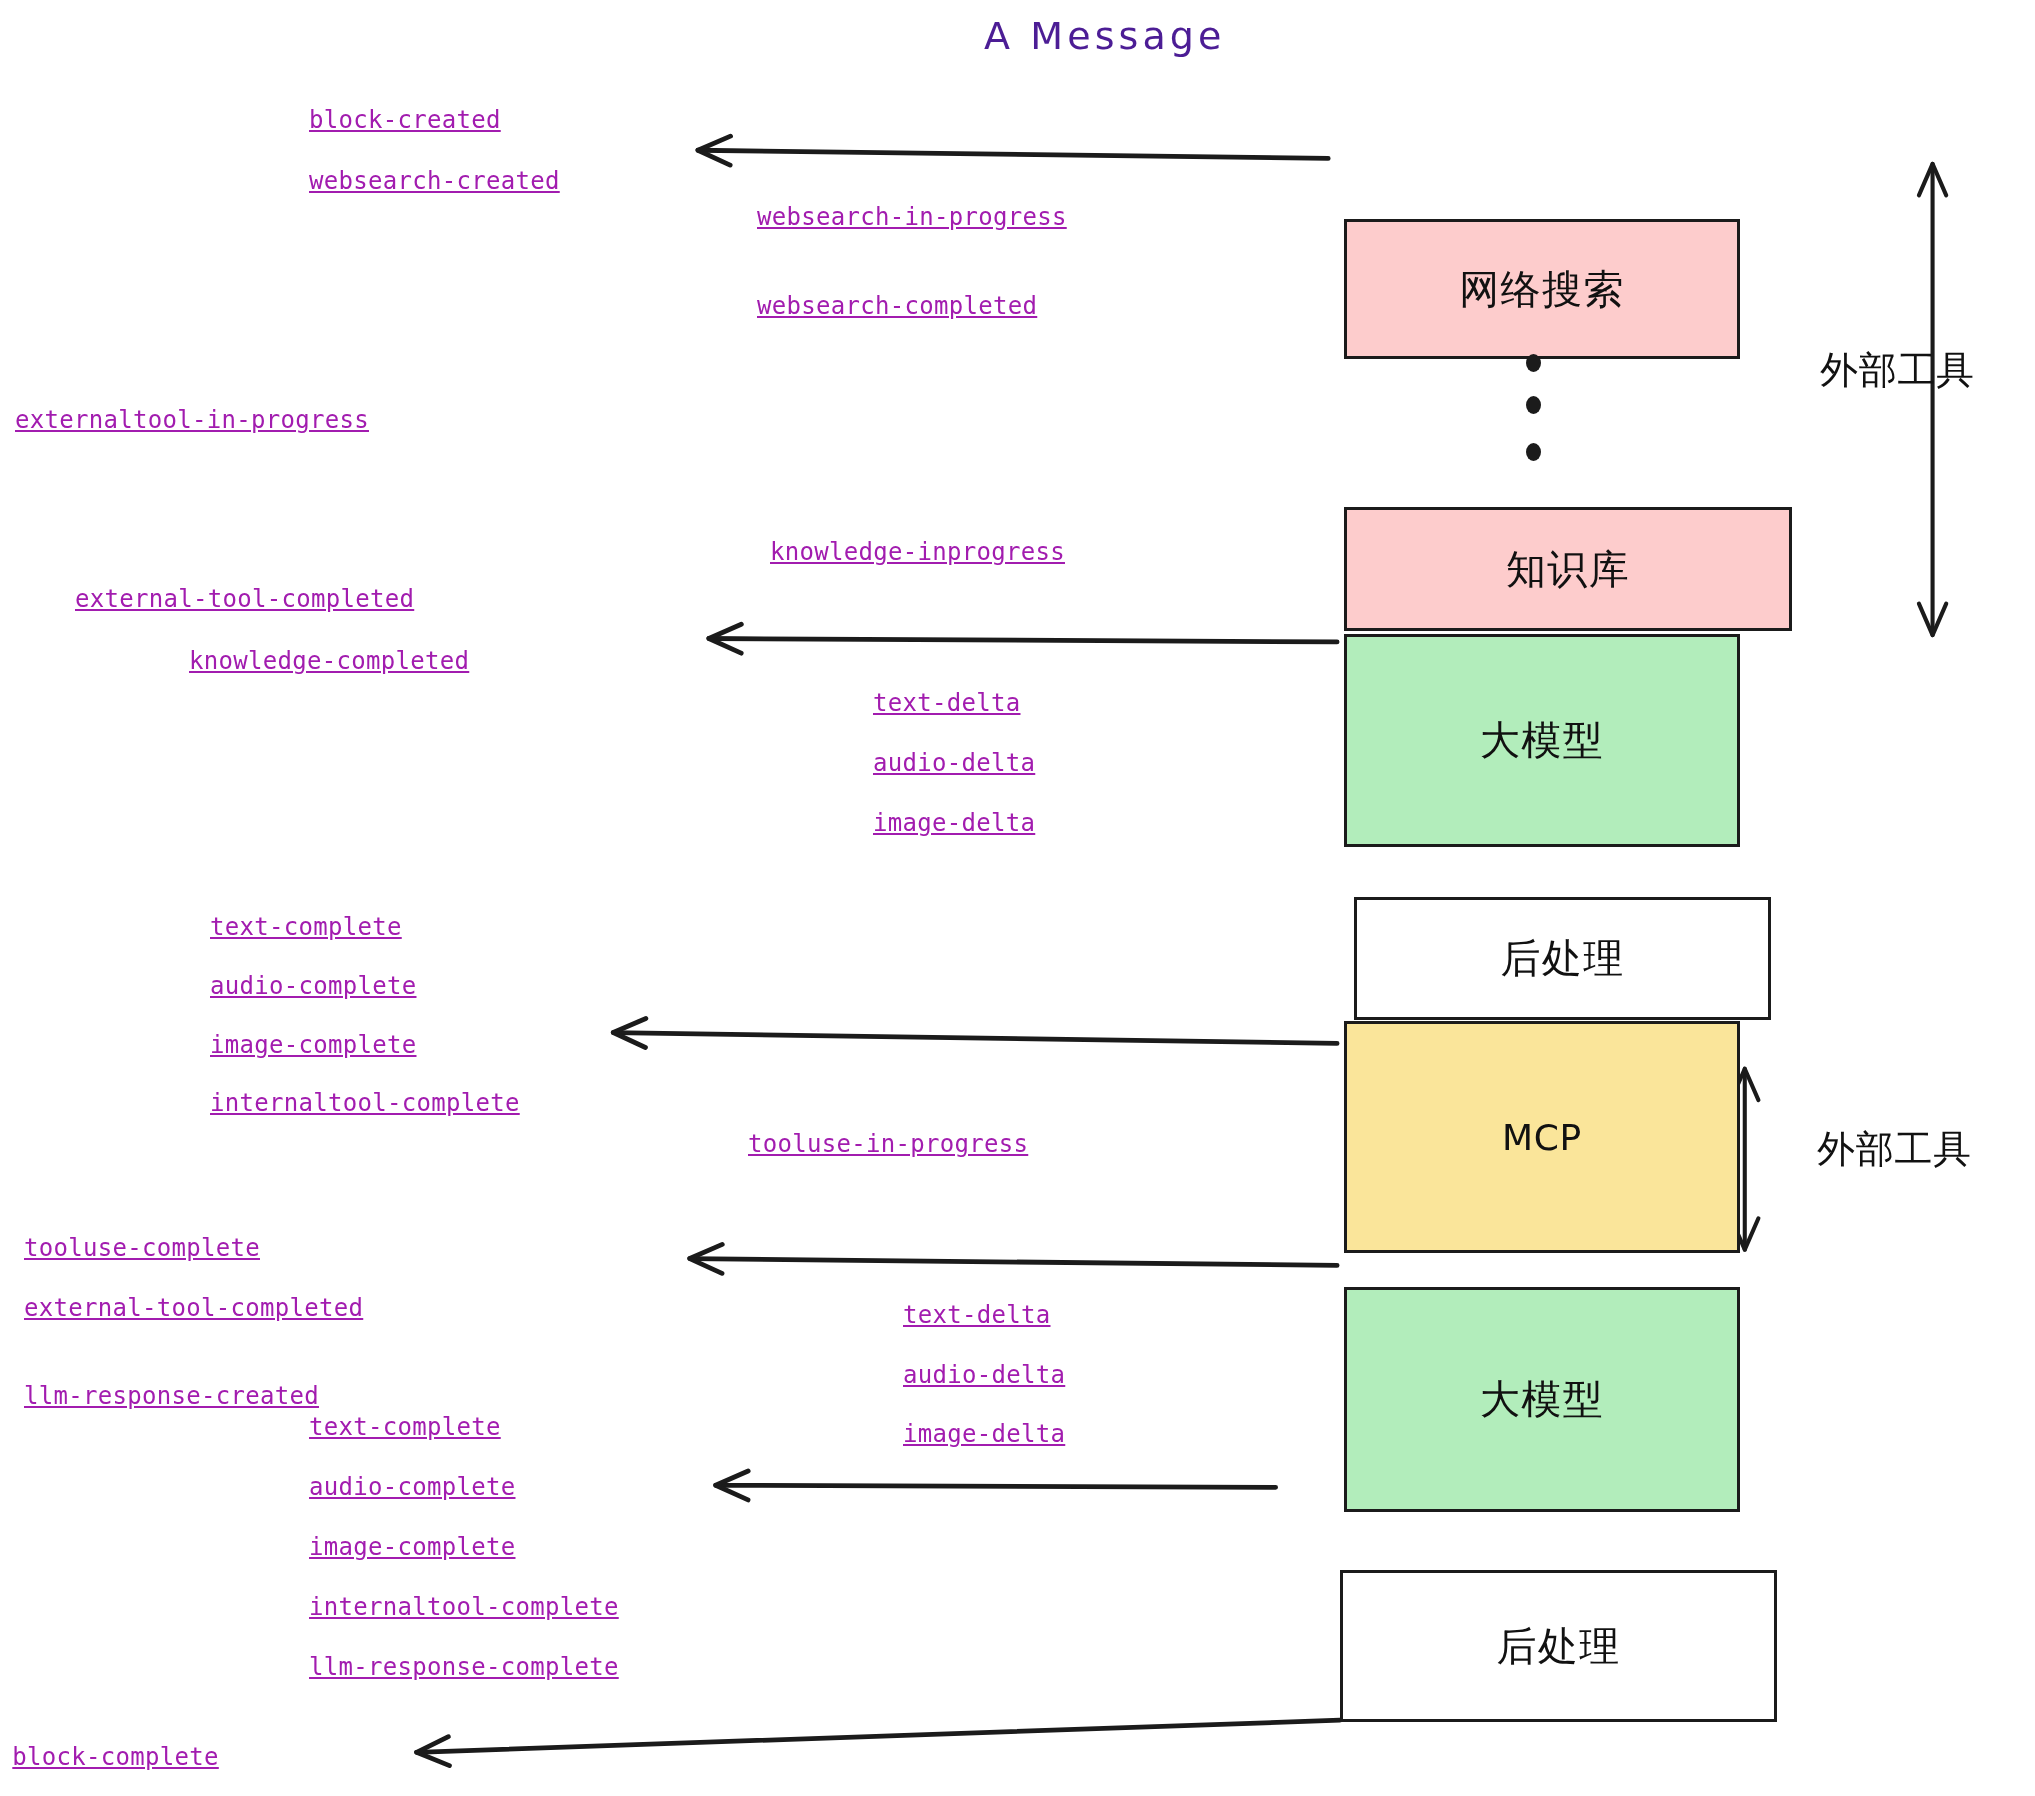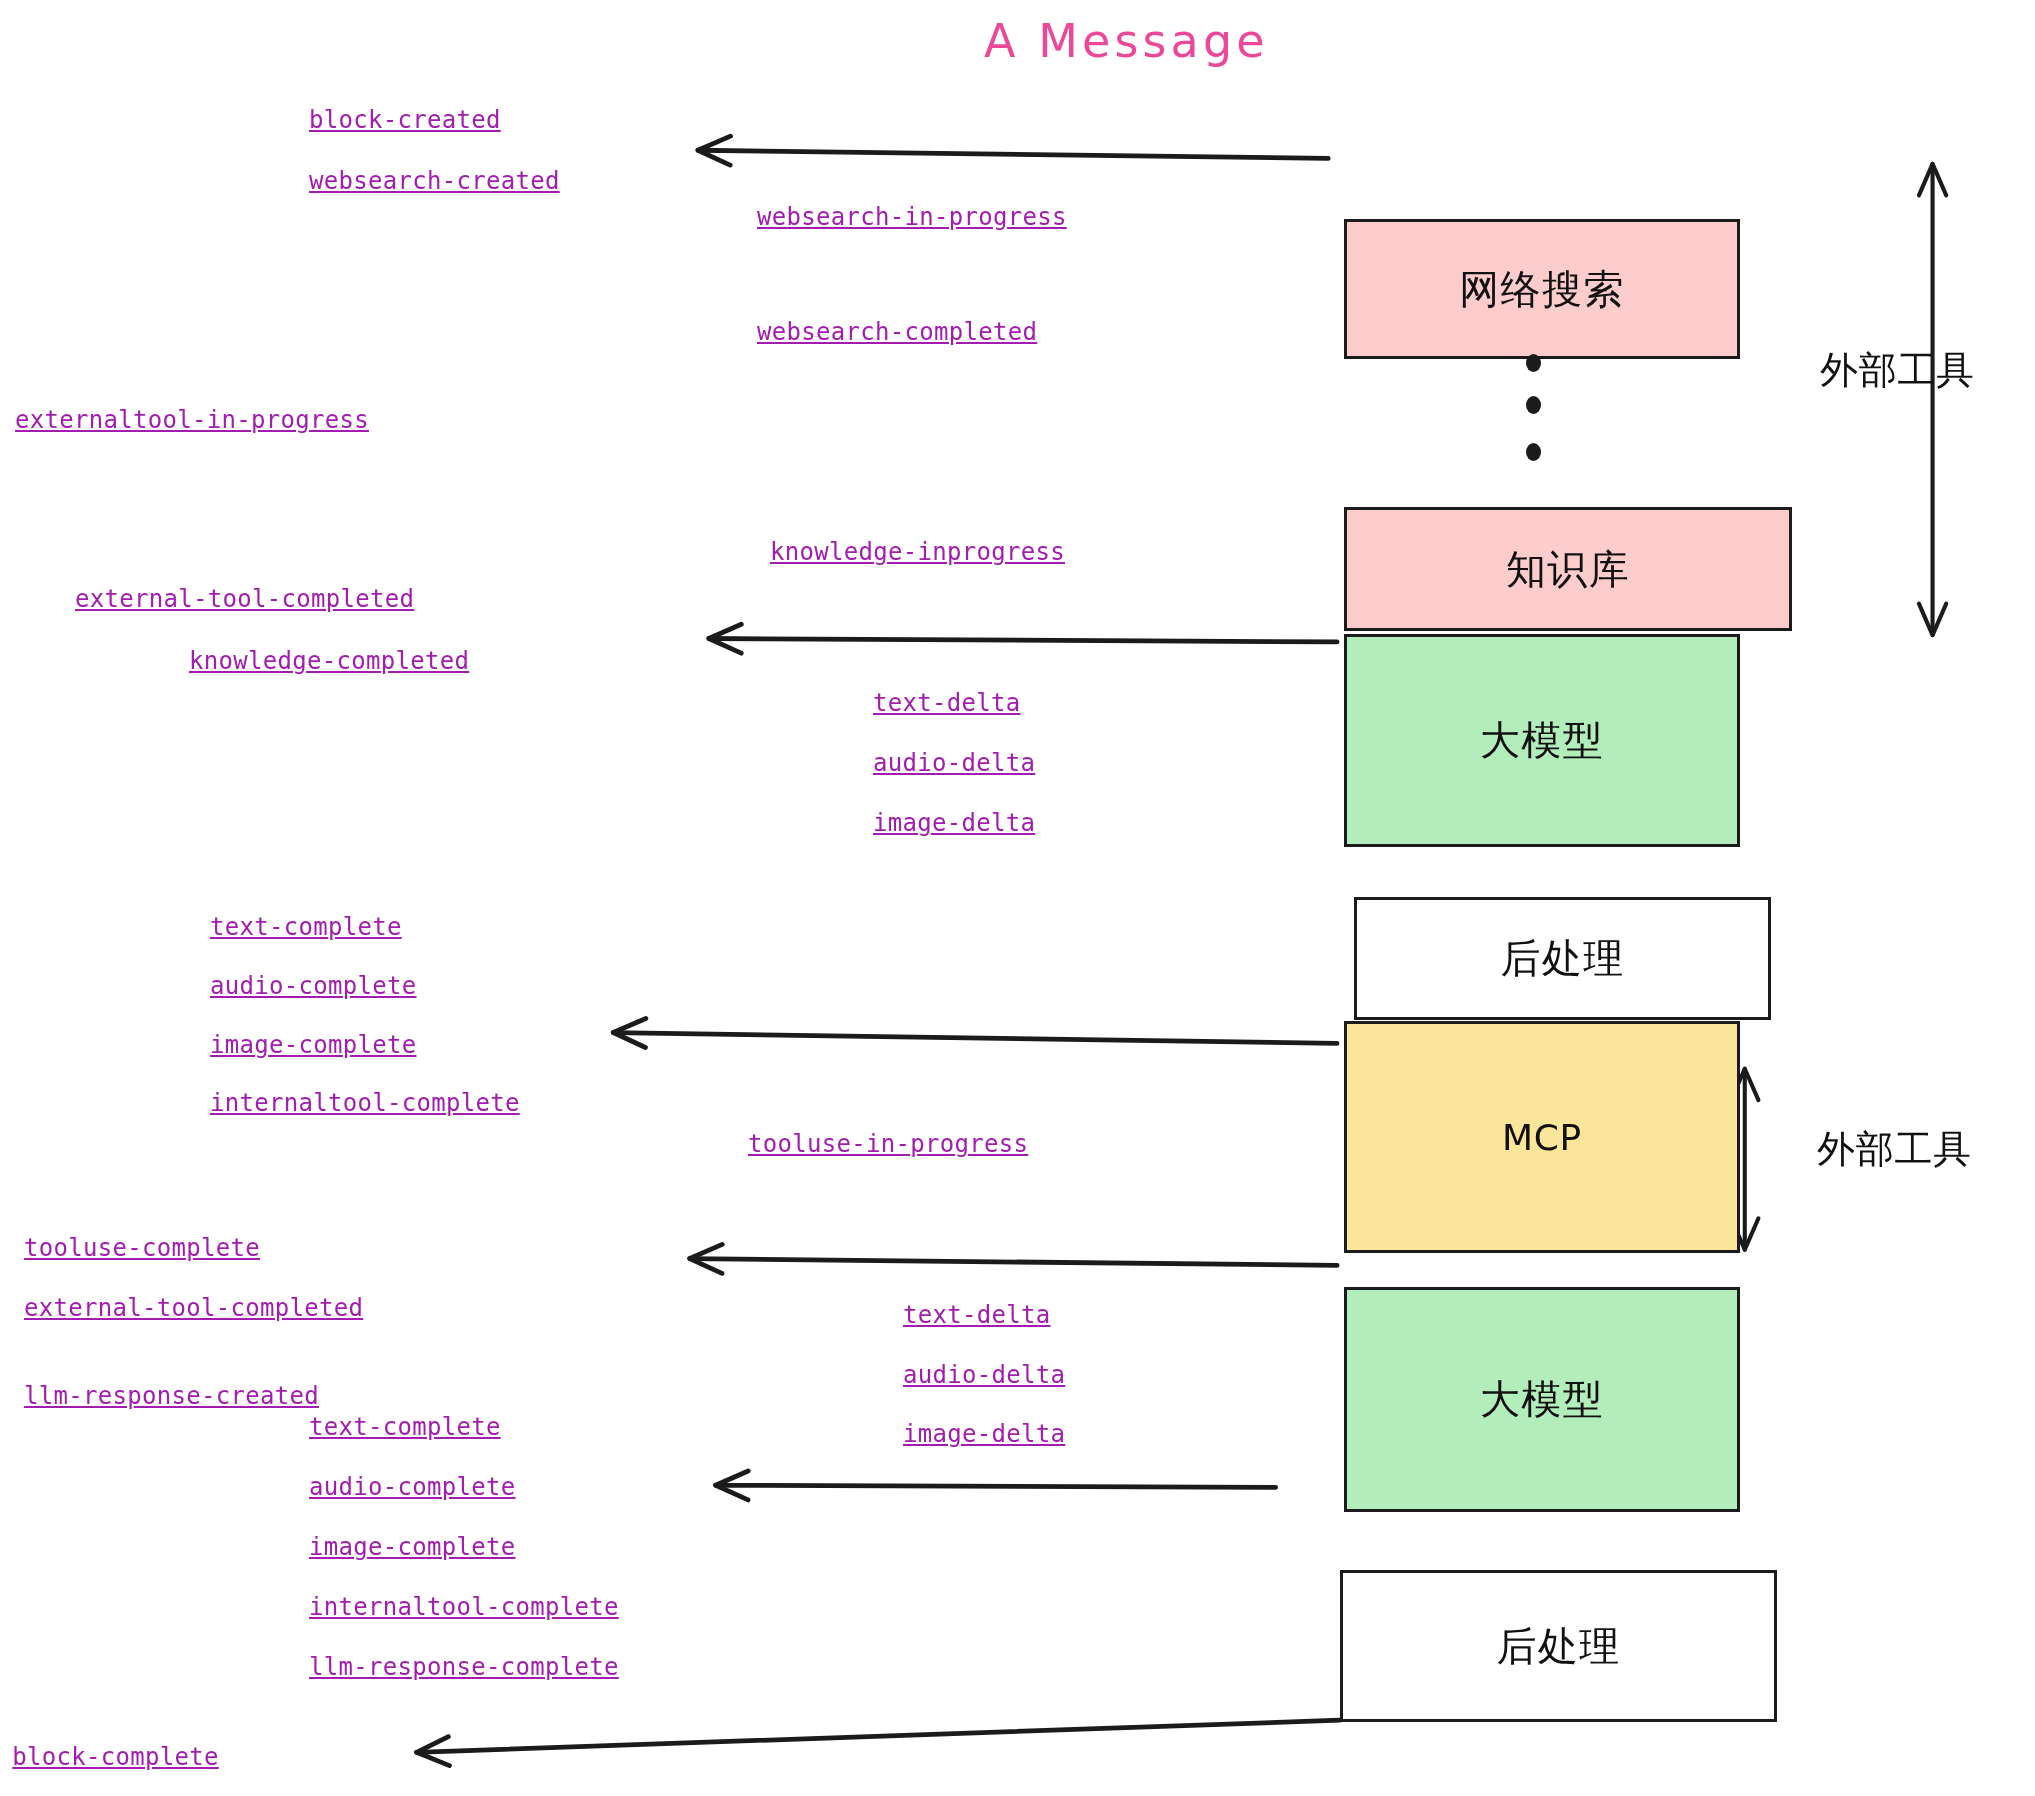--- a/index.html
+++ b/index.html
@@ -15,21 +15,21 @@
     font-size:24px;
     line-height:1.0;
     letter-spacing:0.3px;
     color:#a21caf;
     white-space:nowrap;
     text-decoration:underline;
   }
   .title{
     position:absolute;
     font-family:"DejaVu Sans","Liberation Sans",sans-serif;
-    font-size:46px;letter-spacing:4.1px;color:#ec4899;white-space:nowrap;
+    font-size:38px;letter-spacing:4.1px;color:#4c1d95;white-space:nowrap;
   }
   .box{
     position:absolute;
     box-sizing:border-box;
     border:3.4px solid #1b1b1b;
     display:flex;align-items:center;justify-content:center;
     font-family:"DejaVu Sans","Liberation Sans",sans-serif;
     color:#111111;
     white-space:nowrap;
   }
@@ -134,21 +134,21 @@
       <div class="evt" style="left: 24px; top: 1356px; margin-top: 28px;">llm-response-created</div>
       <div class="evt" style="left: 309px; top: 1415px;">text-complete</div>
       <div class="evt" style="left: 309px; top: 1475px;">audio-complete</div>
       <div class="evt" style="left: 309px; top: 1535px;">image-complete</div>
       <div class="evt" style="left: 309px; top: 1595px;">internaltool-complete</div>
       <div class="evt" style="left: 309px; top: 1655px;">llm-response-complete</div>
       <div class="evt" style="left: 12.3px; top: 1745px;">block-complete</div>
     </div>
   <div id="events-mid-layer">
       <div class="evt" style="left: 757px; top: 205px;">websearch-in-progress</div>
-      <div class="evt" style="left: 757px; top: 294px; margin-top: 26px;">websearch-completed</div>
+      <div class="evt" style="left: 757px; top: 294px;">websearch-completed</div>
       <div class="evt" style="left: 770px; top: 540px;">knowledge-inprogress</div>
       <div class="evt" style="left: 873px; top: 691px;">text-delta</div>
       <div class="evt" style="left: 873px; top: 751px;">audio-delta</div>
       <div class="evt" style="left: 873px; top: 811px;">image-delta</div>
       <div class="evt" style="left: 748px; top: 1132px;">tooluse-in-progress</div>
       <div class="evt" style="left: 903px; top: 1303px;">text-delta</div>
       <div class="evt" style="left: 903px; top: 1363px;">audio-delta</div>
       <div class="evt" style="left: 903px; top: 1422px;">image-delta</div>
     </div>
   <div id="side-labels-layer">

